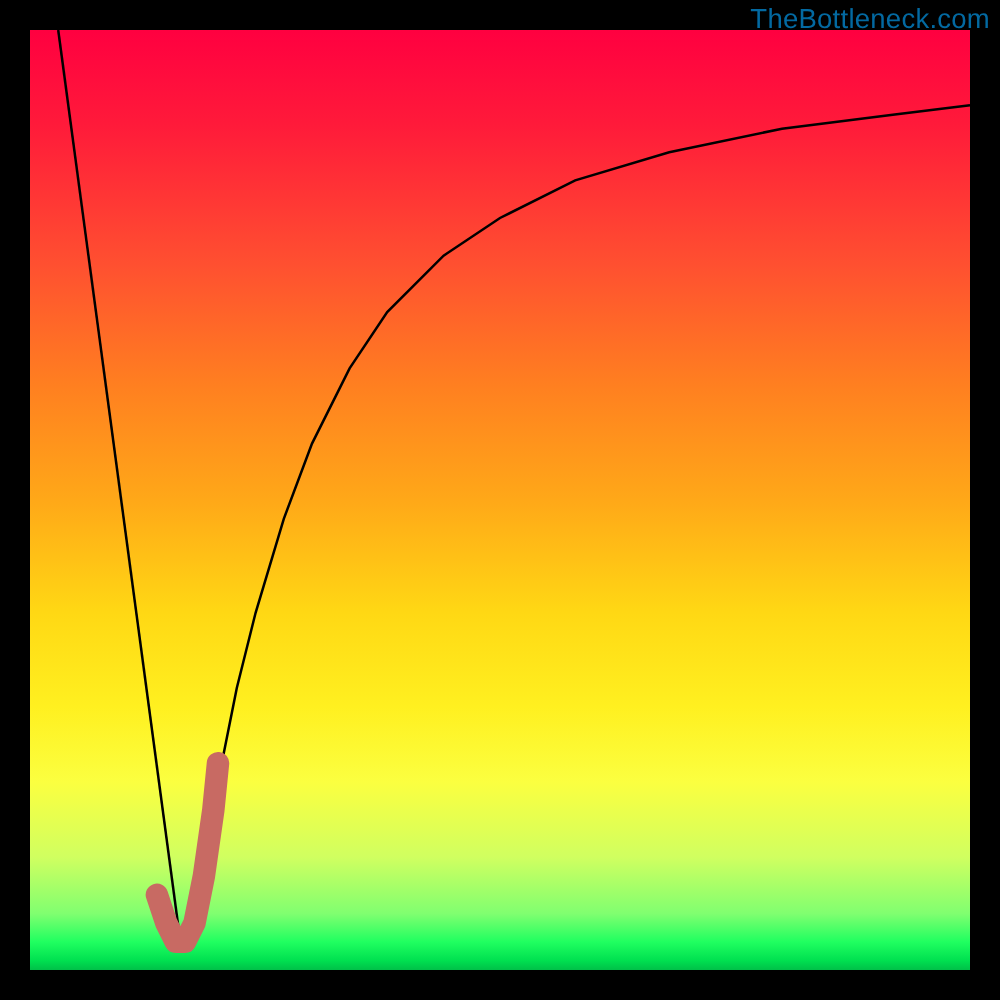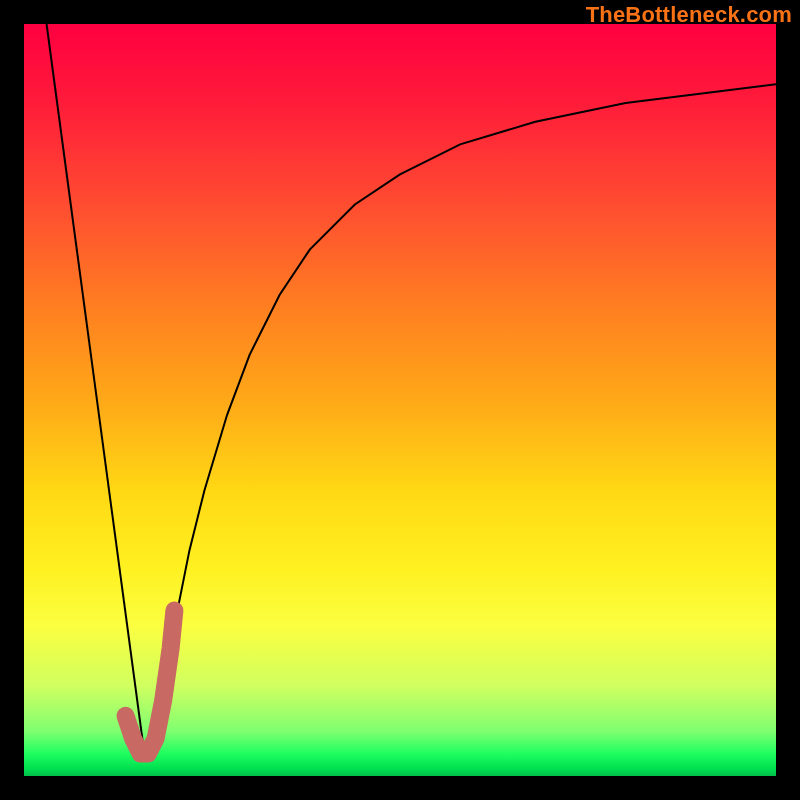--- a/index.html
+++ b/index.html
@@ -32,22 +32,22 @@
       #00e050 99%,
       #00c048 100%
     );
   }
   .watermark {
     position: absolute;
     top: 2px;
     right: 8px;
     font-family: Arial, Helvetica, sans-serif;
     font-size: 22px;
-    font-weight: 700;
-    color: #f97316;
+    font-weight: 400;
+    color: #0369a1;
     letter-spacing: 0.2px;
     user-select: none;
   }
   svg.curves {
     position: absolute;
     left: 0; top: 0;
     width: 100%; height: 100%;
     overflow: visible;
   }
 </style>

